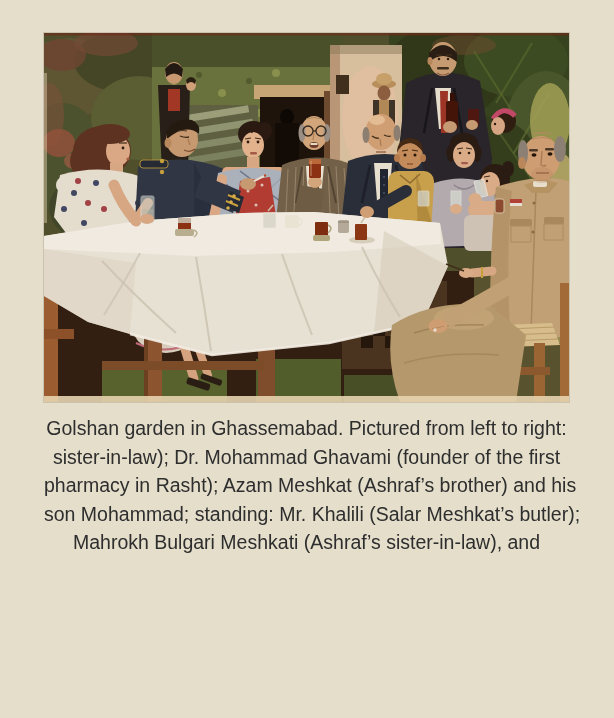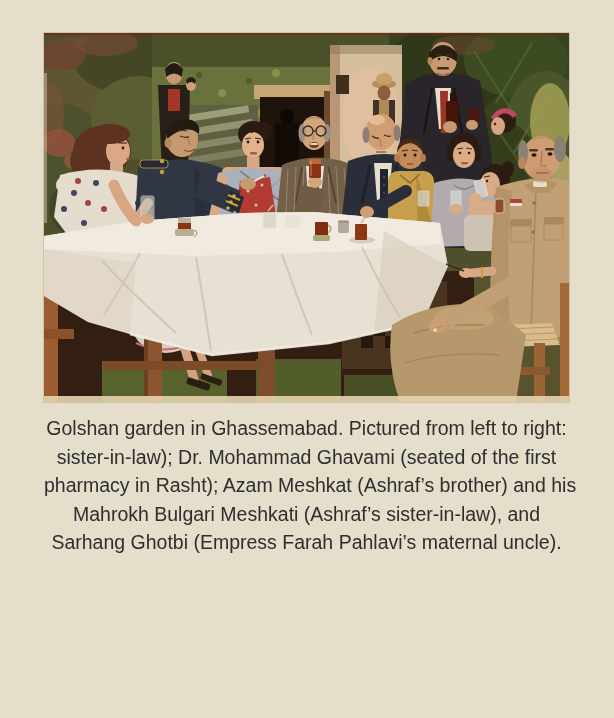--- a/index.html
+++ b/index.html
@@ -476,19 +476,19 @@
           <rect x="0" y="0" width="525" height="2.5" fill="#6b2a1c" opacity="0.65"></rect>
           <rect x="0" y="363" width="525" height="6" fill="#e9d8b6" opacity="0.9"></rect>
           <rect x="0" y="40" width="3" height="150" fill="#d8c9a8" opacity="0.5"></rect>
           <rect x="0" y="0" width="525" height="369" fill="#b06a30" opacity="0.045"></rect>
         </g>
       </svg>
     </div>
 
     <figcaption class="caption">
       <div class="cap-line">Golshan garden in Ghassemabad. Pictured from left to right:</div>
-      <div class="cap-line">sister-in-law); Dr. Mohammad Ghavami (seated of the first</div>
+      <div class="cap-line">sister-in-law); Dr. Mohammad Ghavami (founder of the first</div>
       <div class="cap-line">pharmacy in Rasht); Azam Meshkat (Ashraf’s brother) and his</div>
+      <div class="cap-line">son Mohammad; standing: Mr. Khalili (Salar Meshkat’s butler);</div>
       <div class="cap-line">Mahrokh Bulgari Meshkati (Ashraf’s sister-in-law), and</div>
-      <div class="cap-line">Sarhang Ghotbi (Empress Farah Pahlavi’s maternal uncle).</div>
     </figcaption>
   </figure>
 </div>
 
 </body></html>

